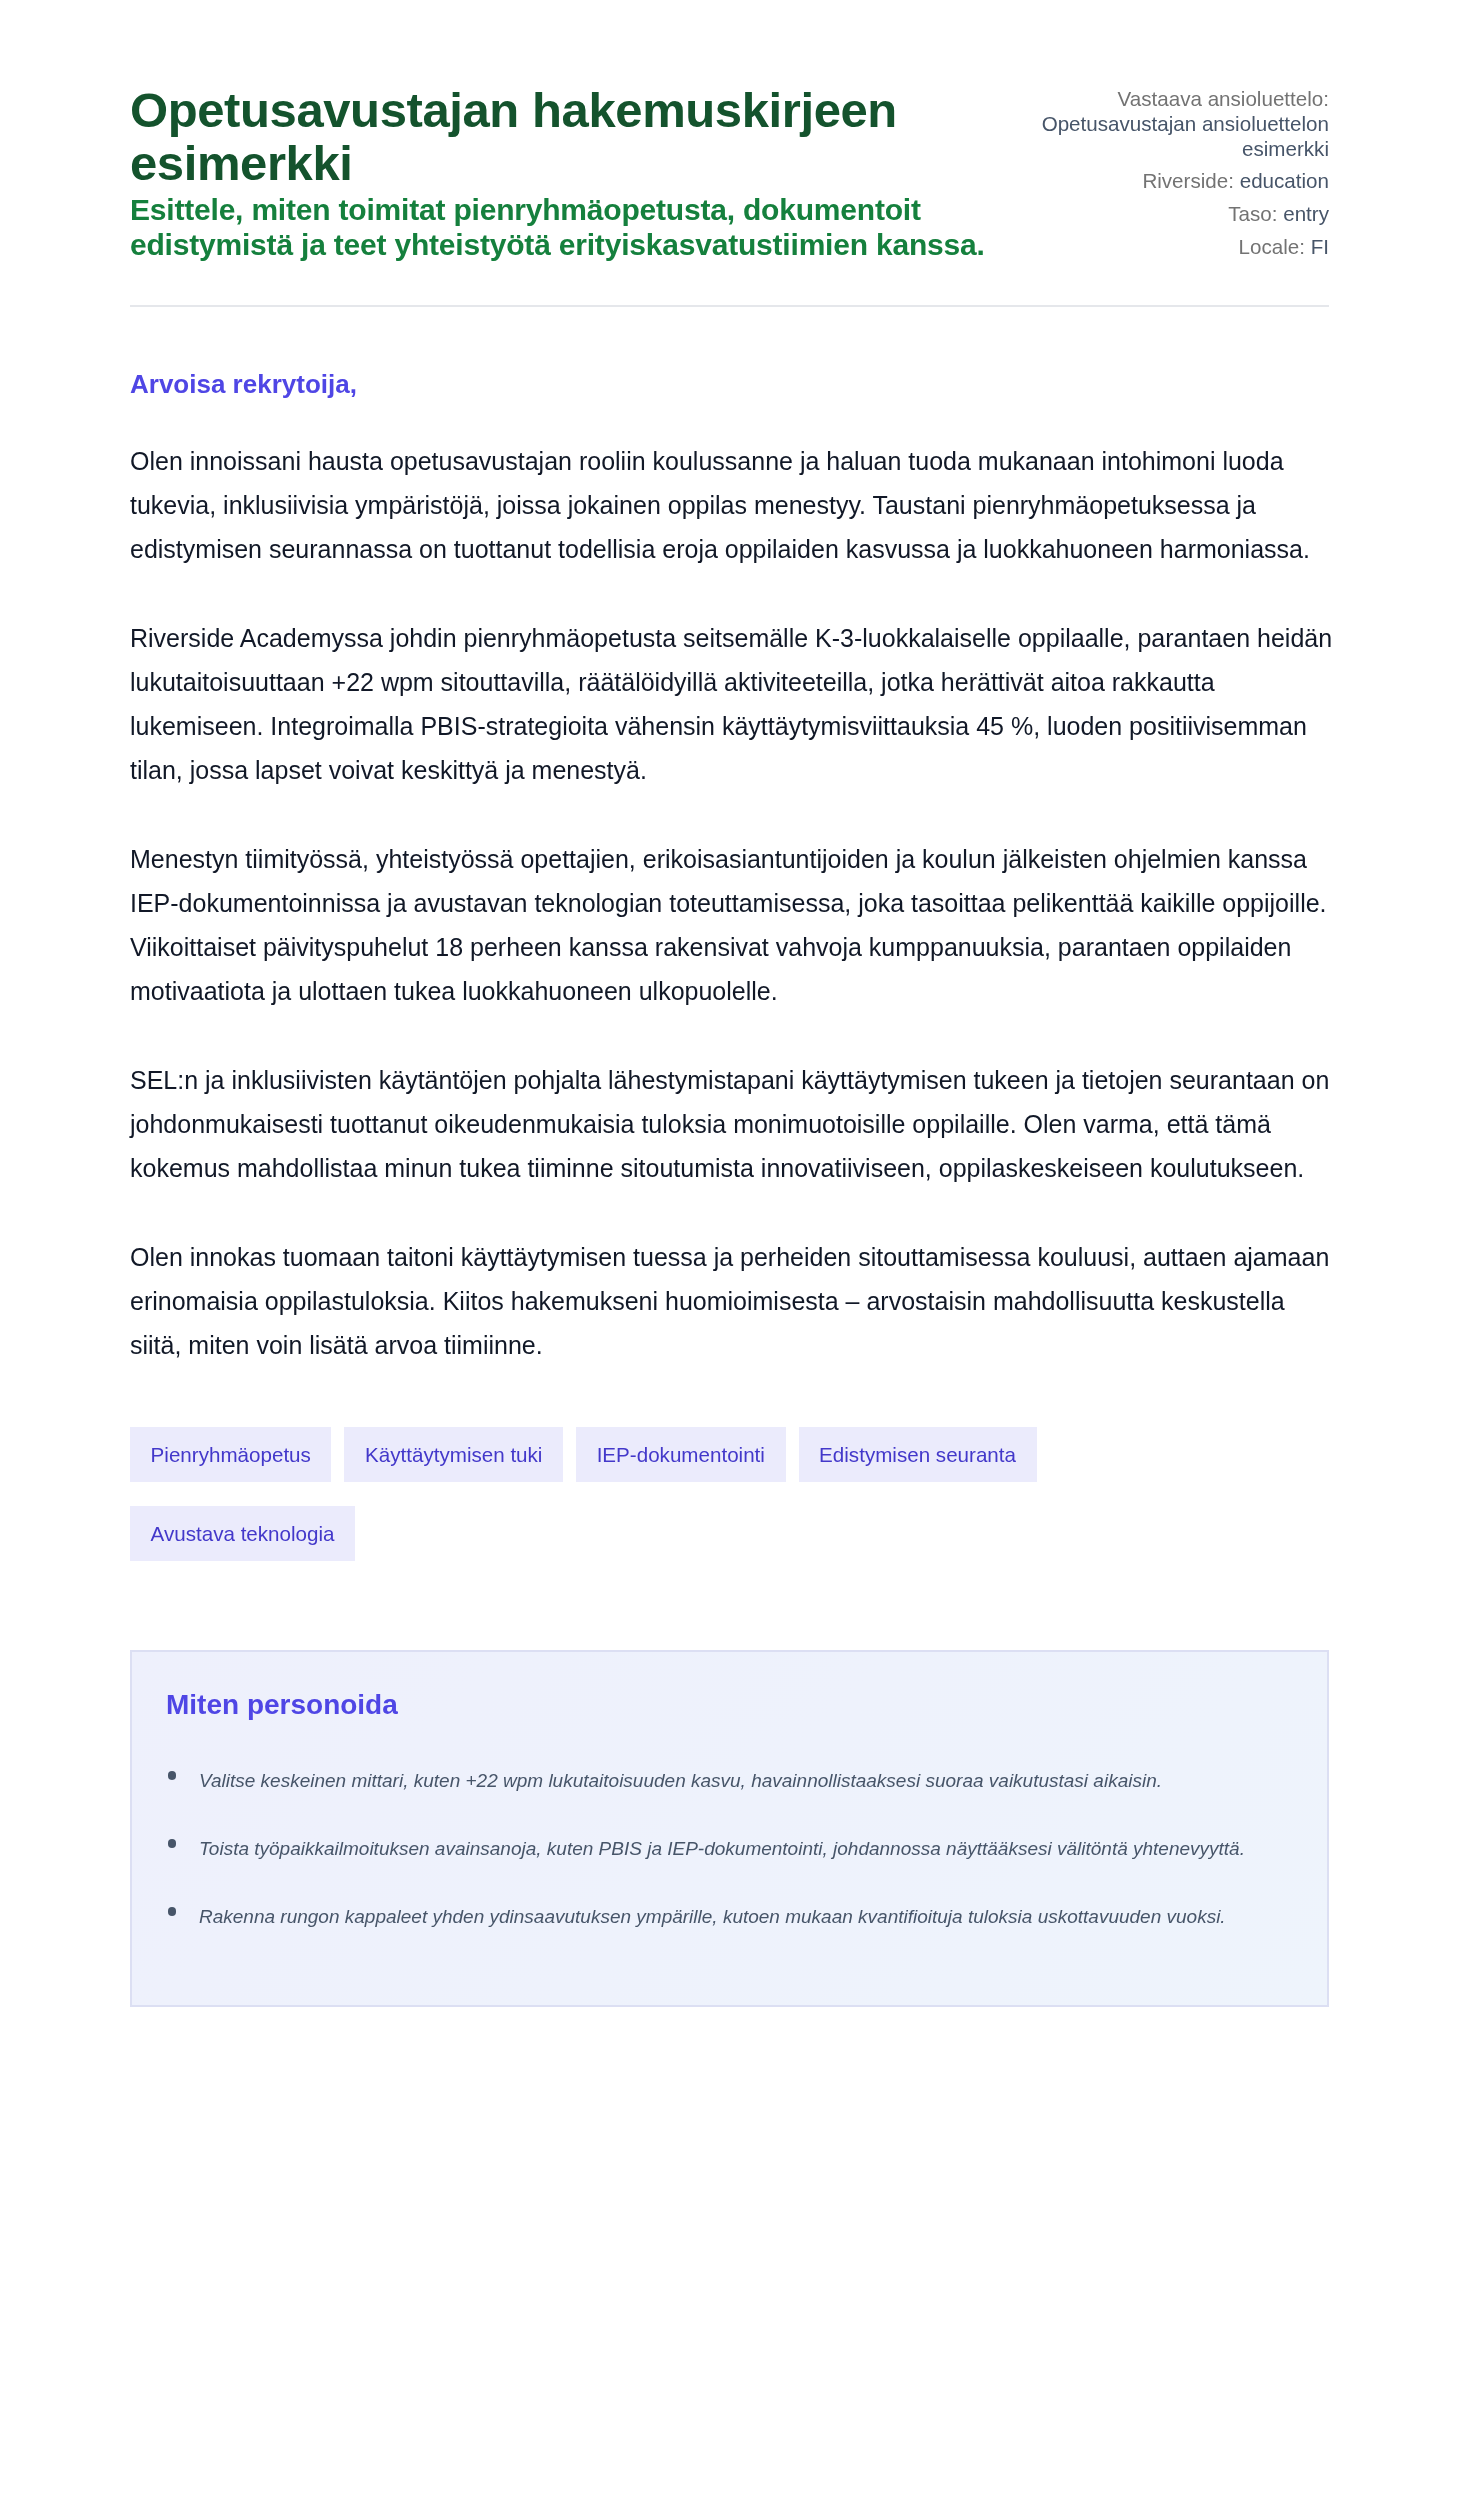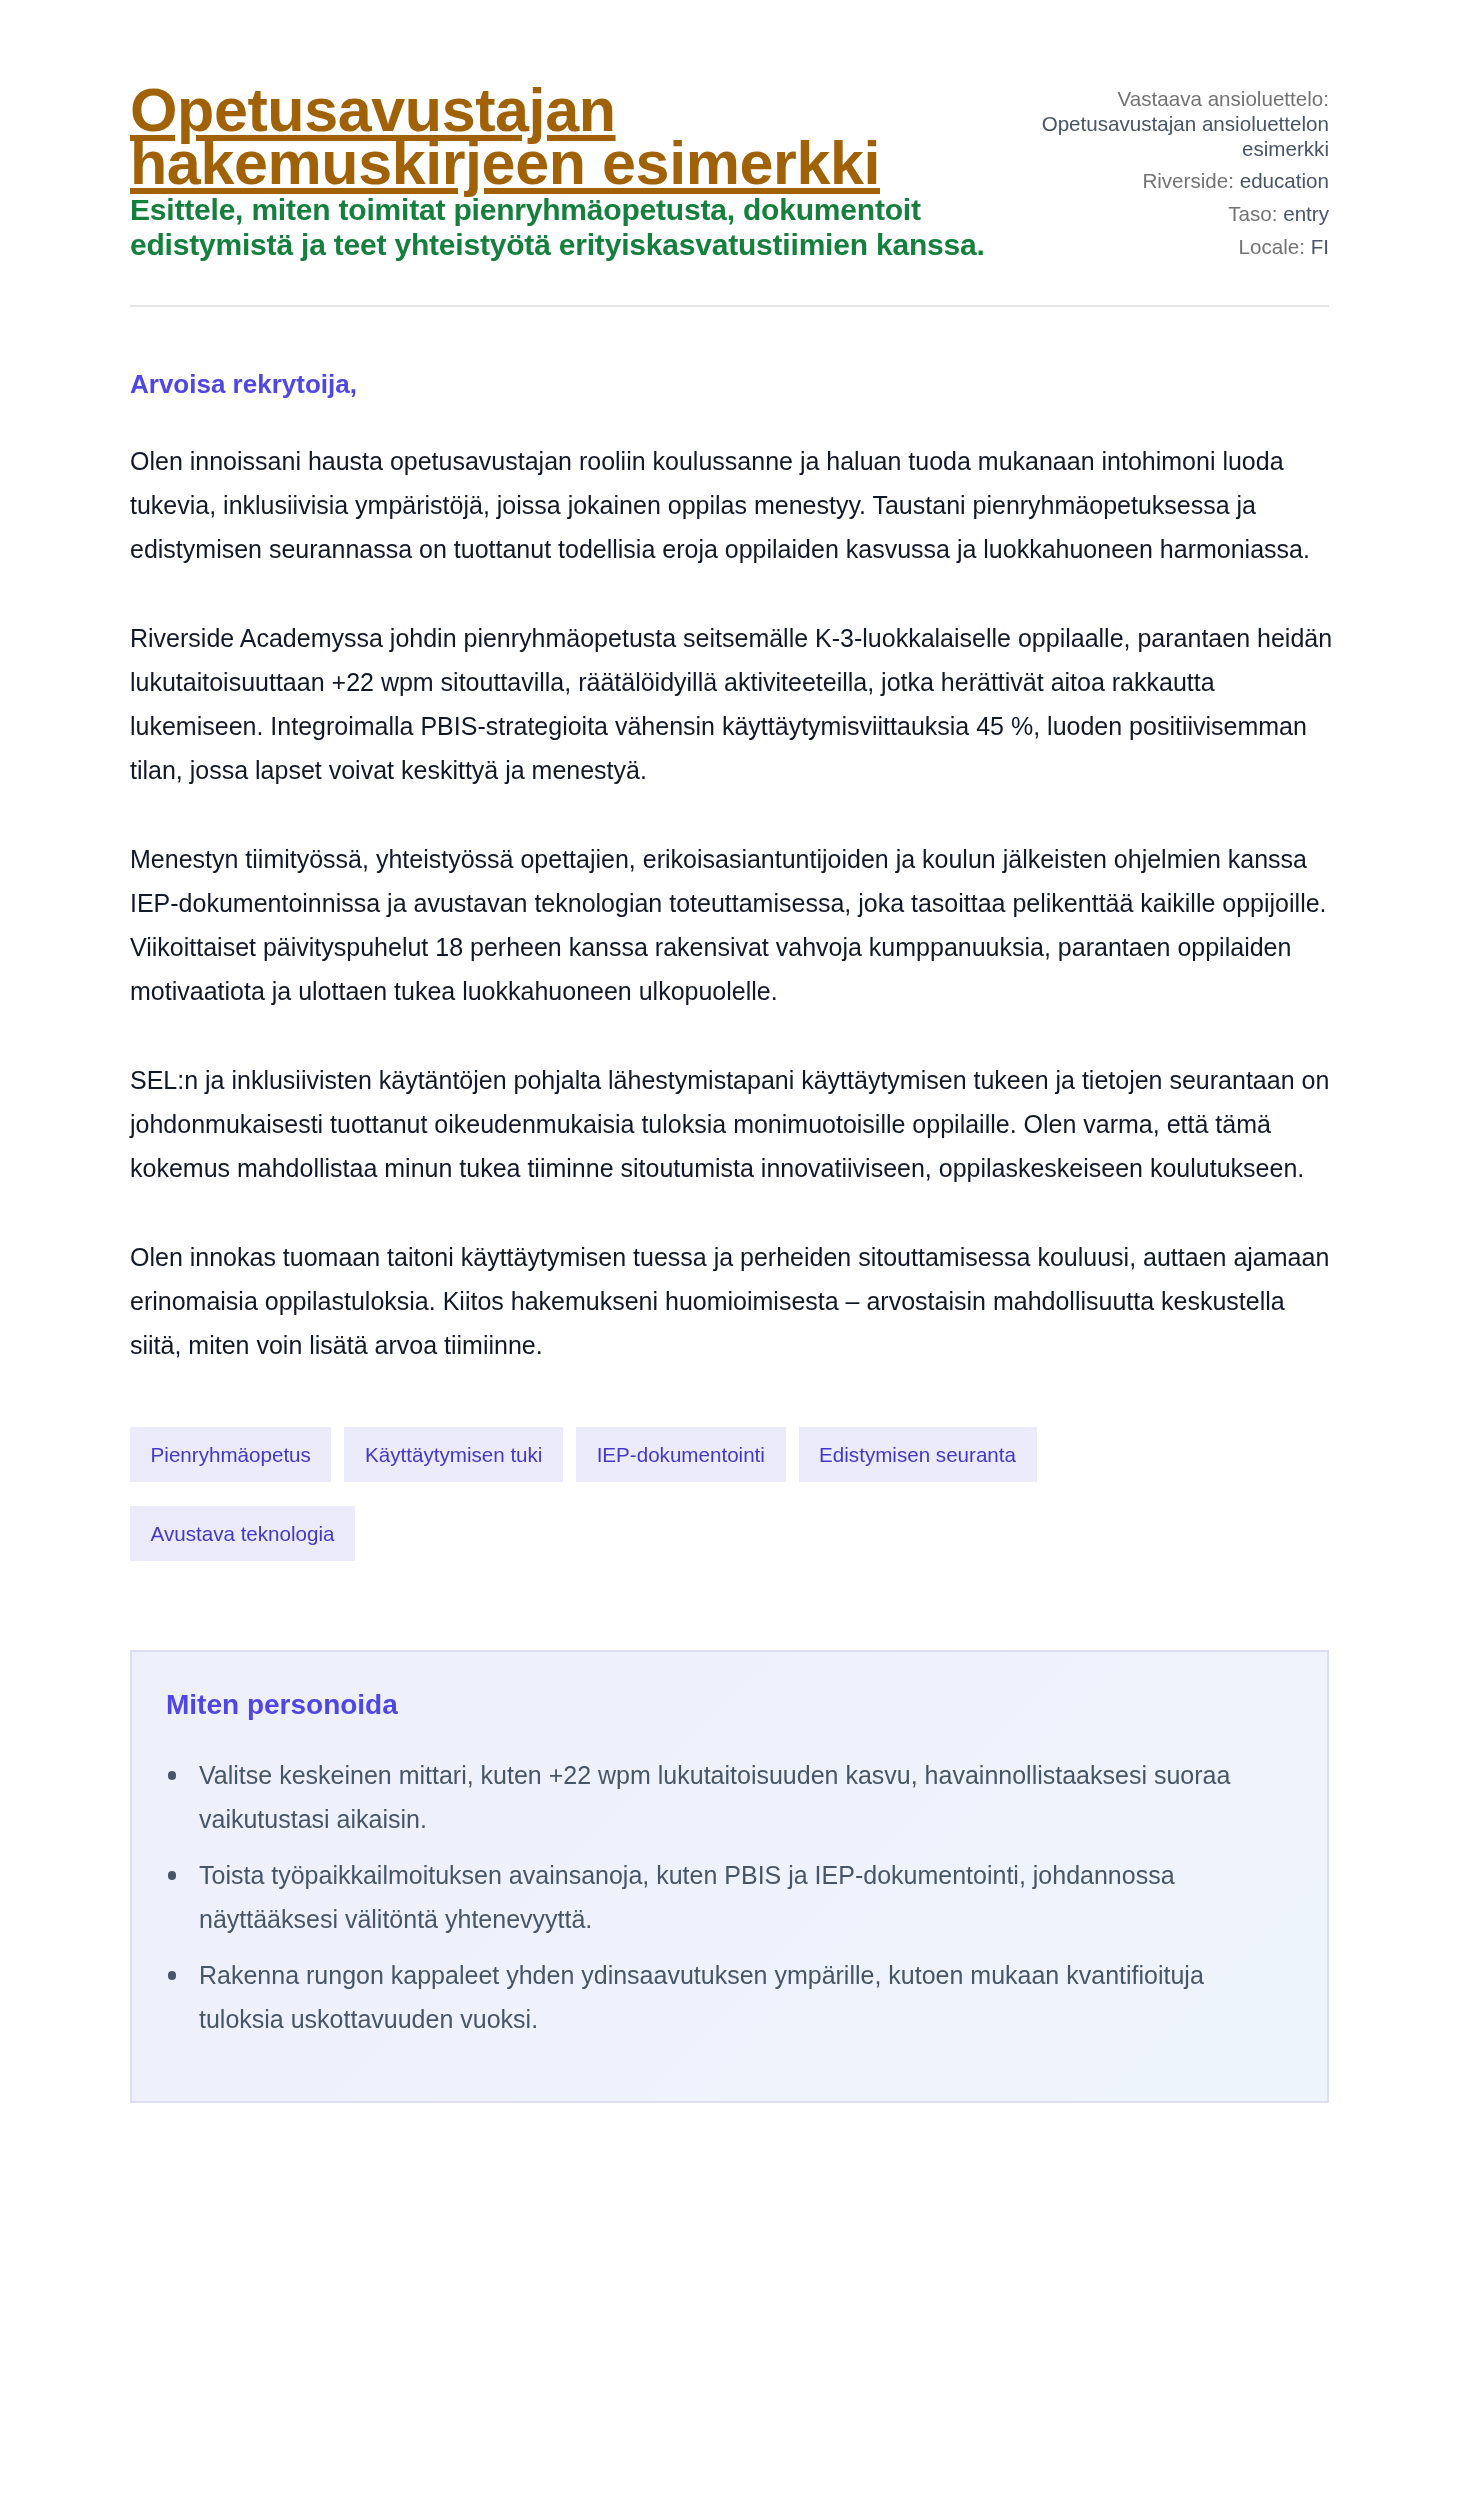--- a/index.html
+++ b/index.html
@@ -12,26 +12,25 @@
   }
   .header {
     display: flex;
     justify-content: space-between;
     align-items: flex-start;
     padding-bottom: 39px;
     border-bottom: 2.6px solid #e5e7eb;
   }
   .header-left { width: 866px; }
   .page-title {
-    font-size: 61px;
+    font-size: 49px;
     font-weight: 700;
     line-height: 53px;
-    color: #a16207;
+    color: #14532d;
     letter-spacing: -0.4px;
-    text-decoration: underline;
   }
   .page-subtitle {
     font-size: 30px;
     font-weight: 700;
     line-height: 35px;
     color: #15803d;
     margin-top: 1.7px;
     letter-spacing: -0.2px;
   }
   .meta {
@@ -100,25 +99,26 @@
     font-size: 28px;
     font-weight: 700;
     color: #4f46e5;
     line-height: 34px;
     margin-bottom: 31px;
   }
   .tip-list { list-style: none; }
   .tip-item {
     position: relative;
     padding-left: 33px;
-    font-size: 25px;
-    line-height: 44px;
+    font-size: 19px;
+    line-height: 56px;
     color: #475569;
     margin-bottom: 12px;
     width: 1115px;
+    font-style: italic;
   }
   .tip-item:last-child { margin-bottom: 0; }
   .bullet {
     position: absolute;
     left: 1.7px;
     top: 18px;
     width: 8.6px;
     height: 8.6px;
     border-radius: 50%;
     background: #475569;

